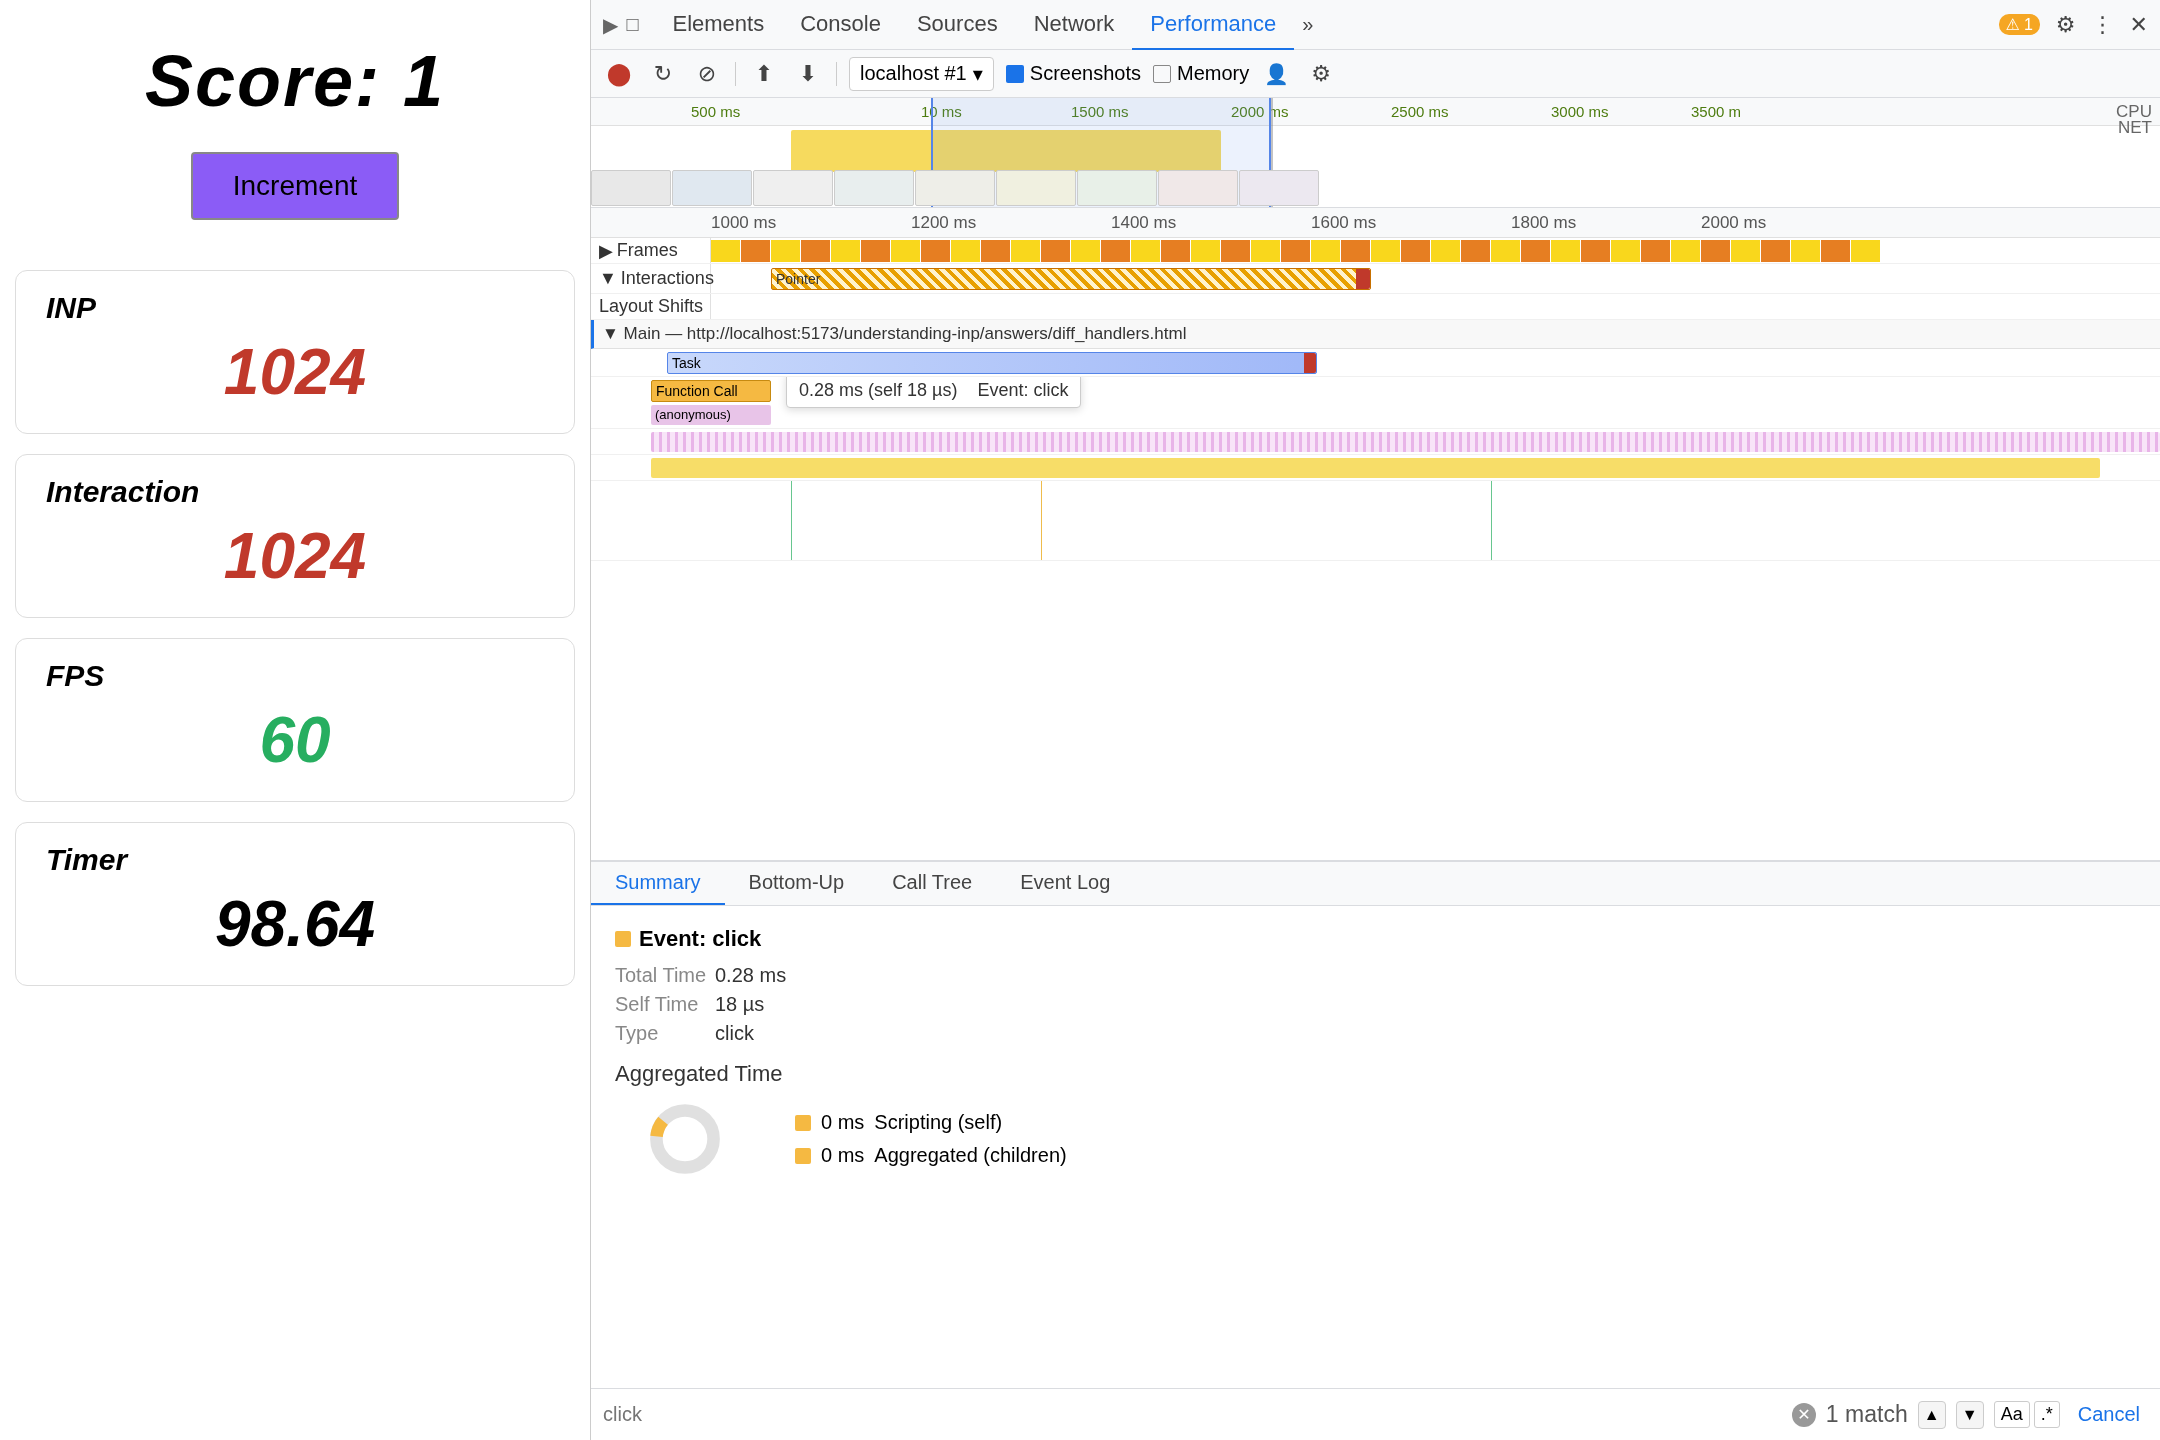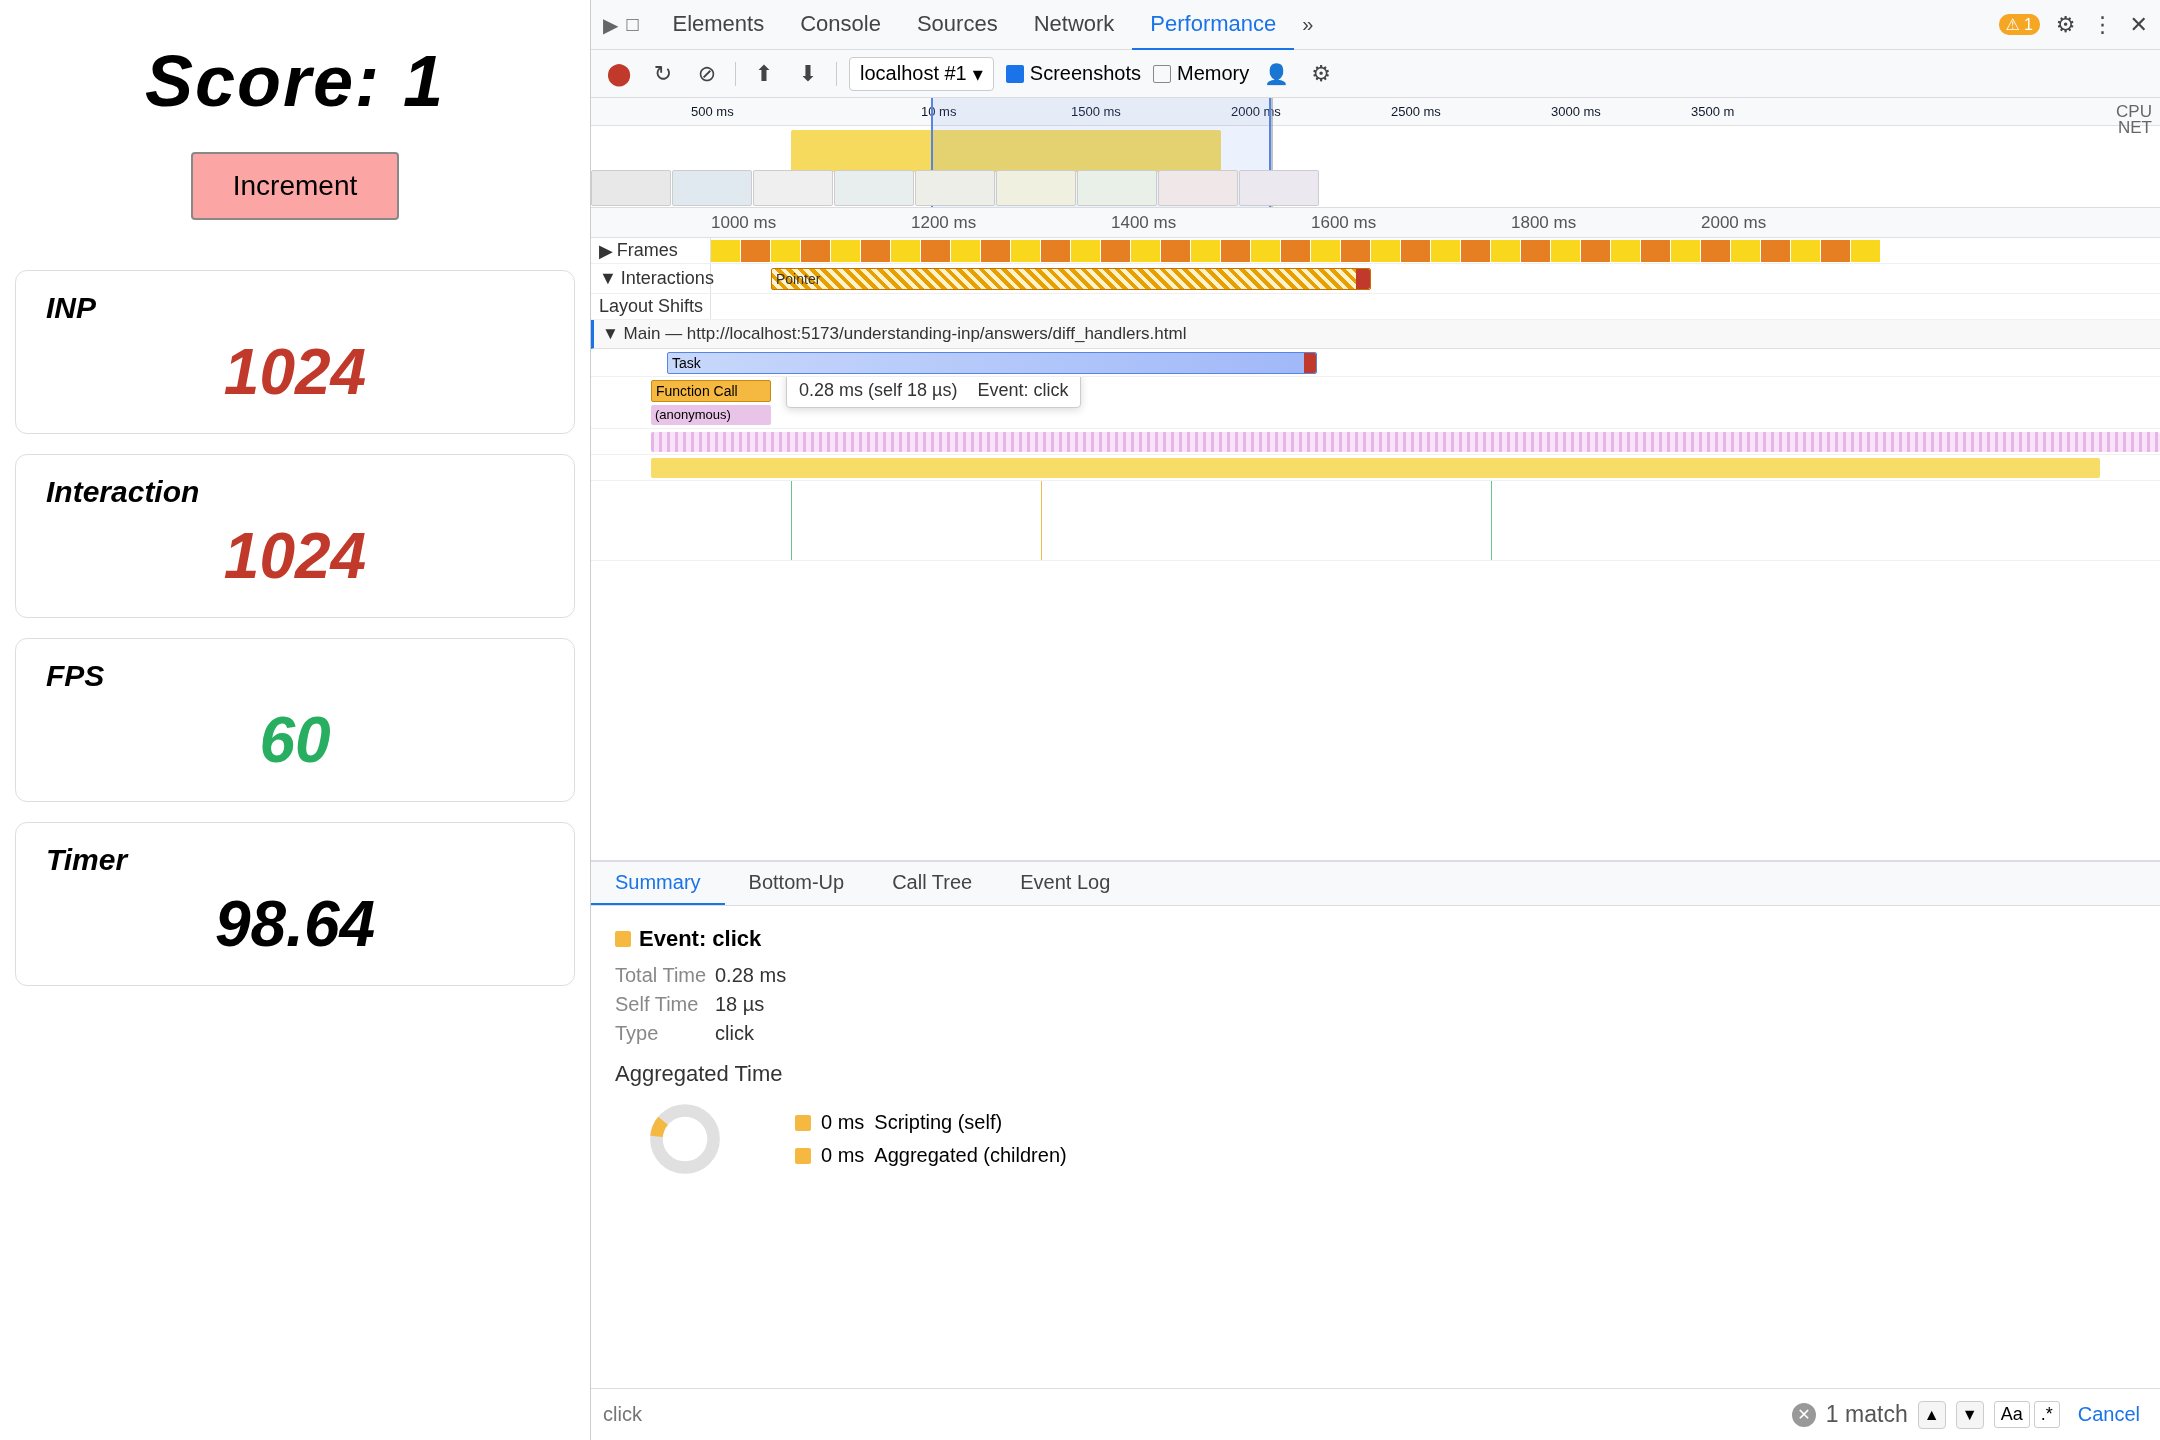--- a/index.html
+++ b/index.html
@@ -18,21 +18,21 @@
     .score-title {
       font-size: 72px;
       font-weight: 900;
       font-style: italic;
       color: #000;
       margin-bottom: 30px;
       letter-spacing: 2px;
     }
     .increment-btn {
       border: 2px solid #888;
-      background: #fca5a5;
+      background: #8b5cf6;
       padding: 16px 40px;
       font-size: 28px;
       cursor: pointer;
       border-radius: 4px;
       margin-bottom: 50px;
     }
     .metric-card {
       width: 560px;
       border: 1.5px solid #ddd;
       border-radius: 12px;
@@ -194,22 +194,22 @@
     .timeline-ruler {
       display: flex;
       align-items: center;
       height: 28px;
       background: #f8f9fa;
       border-bottom: 1px solid #e0e0e0;
       padding-left: 0;
       position: relative;
     }
     .ruler-label {
-      font-size: 13px;
-      color: #0f172a;
+      font-size: 15px;
+      color: #4d7c0f;
       position: absolute;
     }
     .cpu-label {
       position: absolute;
       right: 8px;
       top: 4px;
       font-size: 17px;
       color: #666;
     }
     .net-label {

